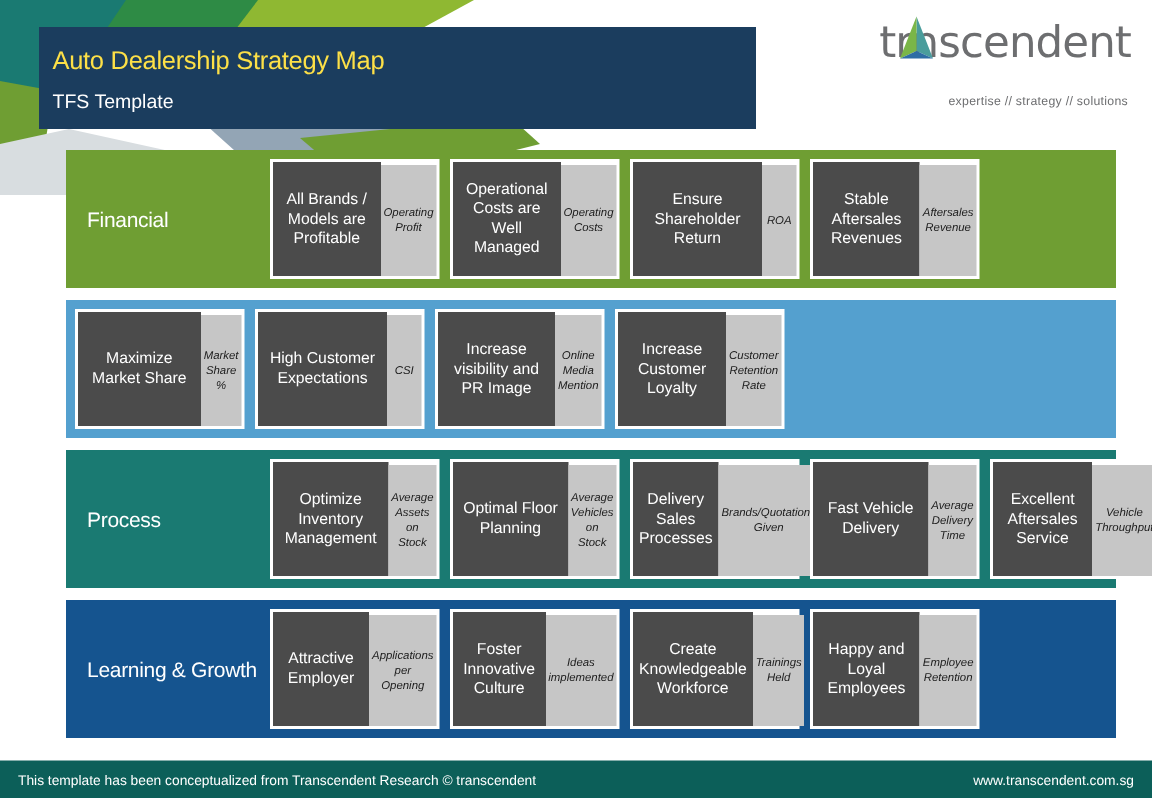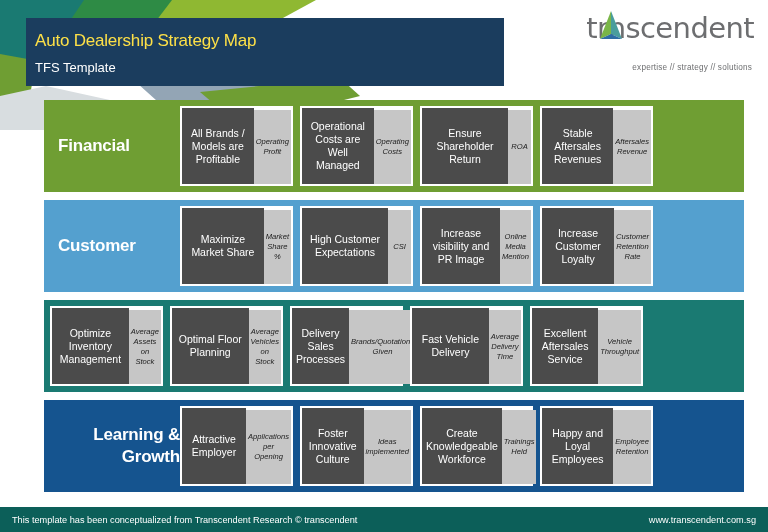--- a/index.html
+++ b/index.html
@@ -100,26 +100,25 @@
   .row.financial { background: #6f9e33; height: 92px; }
   .row.customer  { background: #54a0cf; height: 92px; }
   .row.process   { background: #1a7a72; height: 92px; }
   .row.learning  { background: #15548f; height: 92px; margin-bottom: 0; }
 
   .row-label {
     flex: 0 0 130px;
     display: flex;
     align-items: center;
     color: #ffffff;
-    font-size: 17px;
-    font-weight: bold;
+    font-size: 14px;
+    font-weight: normal;
     line-height: 22px;
     padding-left: 8px;
     letter-spacing: -0.2px;
-    text-align: right;
   }
 
   .cards {
     flex: 1 1 auto;
     display: flex;
     align-items: stretch;
     gap: 7px;
   }
   .card {
     flex: 0 0 auto;
@@ -228,21 +227,20 @@
         </div>
         <div class="card">
           <div class="card-objective">Stable Aftersales Revenues</div>
           <div class="card-metric">Aftersales Revenue</div>
         </div>
         <div class="spacer"></div>
       </div>
     </div>
 
     <div class="row customer">
-      <div class="row-label">Customer</div>
       <div class="cards">
         <div class="card">
           <div class="card-objective">Maximize Market Share</div>
           <div class="card-metric">Market Share %</div>
         </div>
         <div class="card">
           <div class="card-objective">High Customer Expectations</div>
           <div class="card-metric">CSI</div>
         </div>
         <div class="card">
@@ -251,20 +249,21 @@
         </div>
         <div class="card">
           <div class="card-objective">Increase Customer Loyalty</div>
           <div class="card-metric">Customer Retention Rate</div>
         </div>
         <div class="spacer"></div>
       </div>
     </div>
 
     <div class="row process">
+      <div class="row-label">Process</div>
       <div class="cards">
         <div class="card">
           <div class="card-objective">Optimize Inventory Management</div>
           <div class="card-metric">Average Assets on Stock</div>
         </div>
         <div class="card">
           <div class="card-objective">Optimal Floor Planning</div>
           <div class="card-metric">Average Vehicles on Stock</div>
         </div>
         <div class="card">

